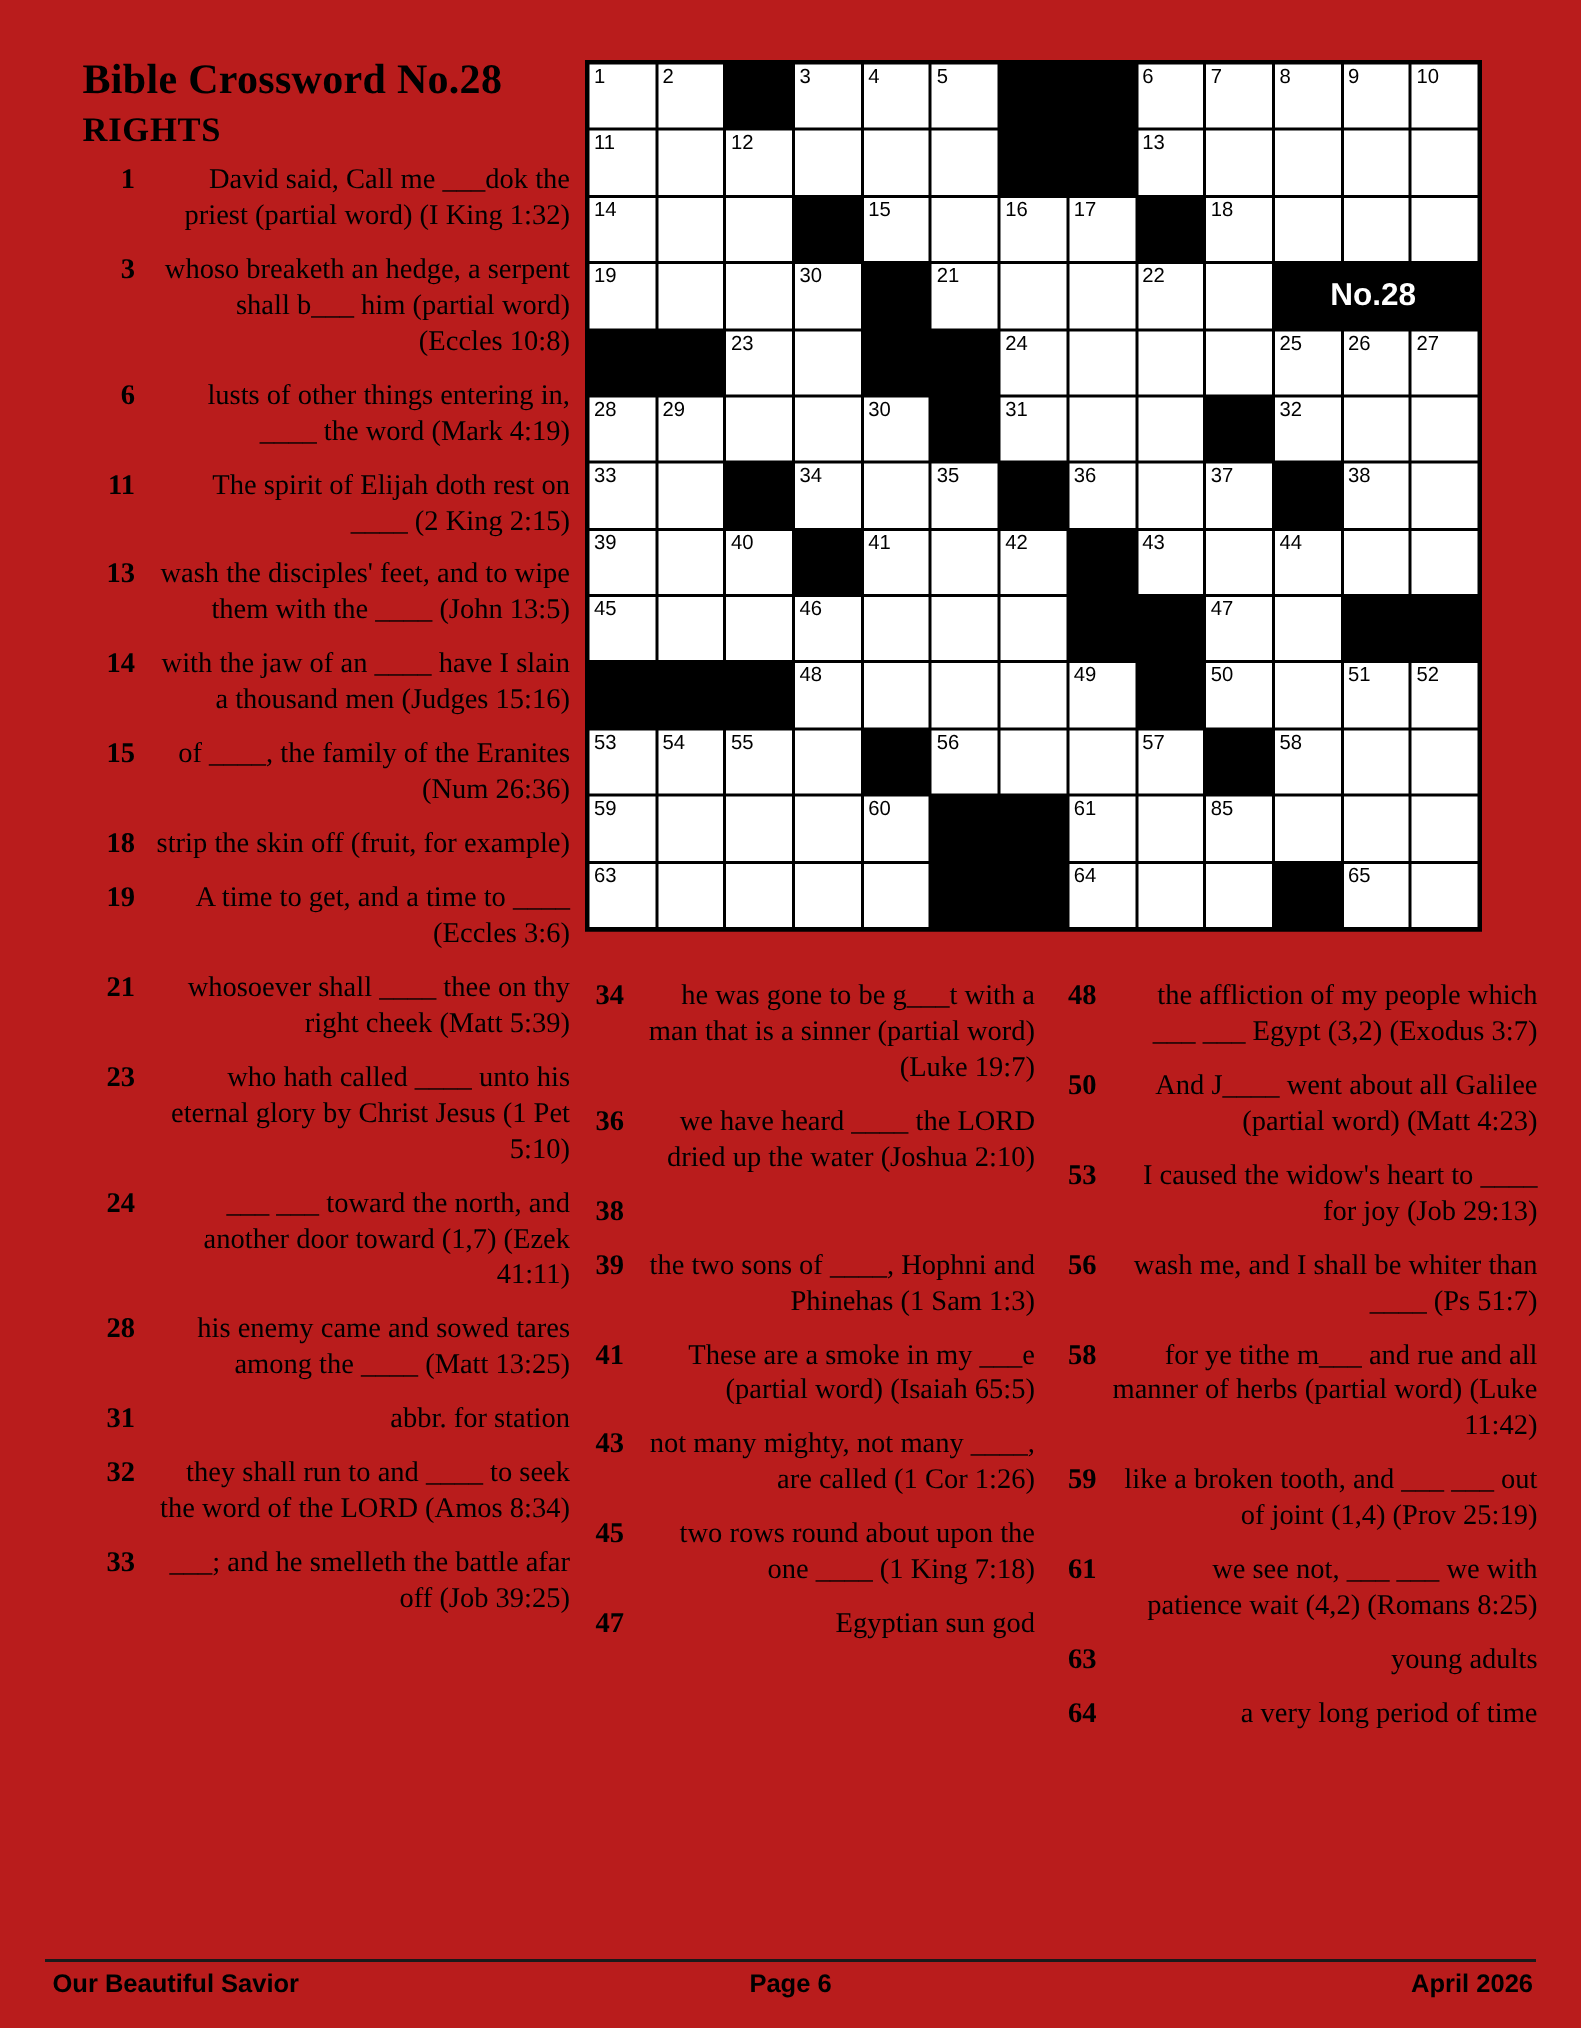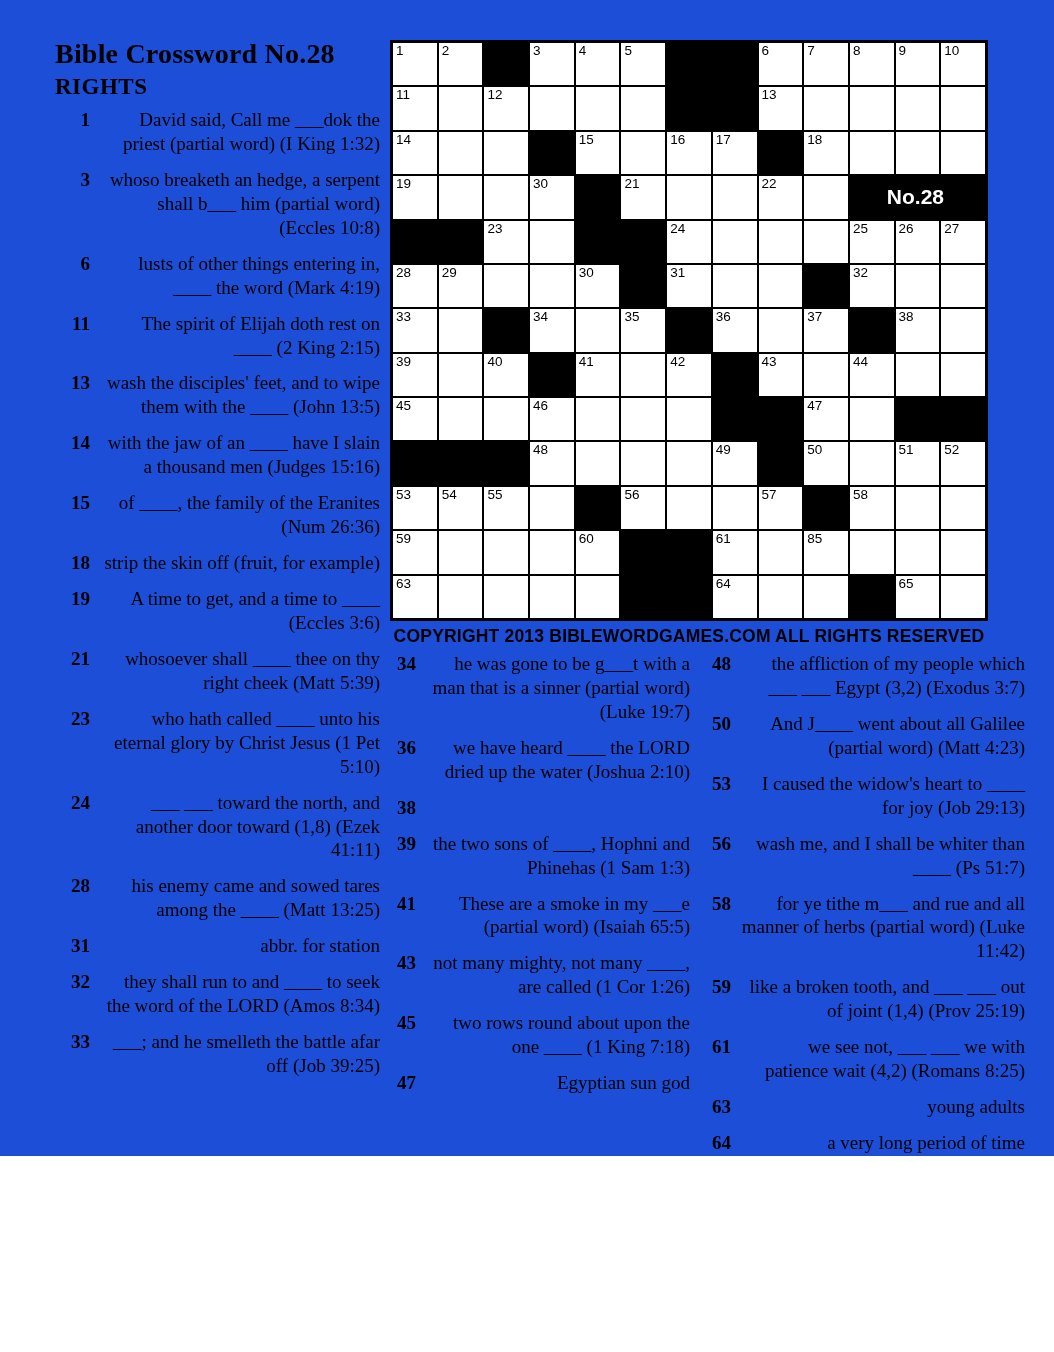--- a/index.html
+++ b/index.html
@@ -1,17 +1,17 @@
 <!DOCTYPE html>
 <html><head>
 <meta charset="utf-8">
 <style>
   * { margin:0; padding:0; box-sizing:border-box; }
   html,body { width:1054px; height:1352px; background:#fff; color:#000; font-family:"Liberation Serif", serif; }
-  #page { position:relative; width:1054px; height:1156px; background:#1d4ed8; overflow:hidden; }
+  #page { position:relative; width:1054px; height:1352px; background:#b91c1c; overflow:hidden; }
 
   .title { position:absolute; left:55px; top:38px; font-size:28px; font-weight:bold; font-family:"Liberation Serif", serif; letter-spacing:0.2px; }
   .across-label { position:absolute; left:55px; top:74px; font-size:23px; font-weight:bold; letter-spacing:0.5px; }
 
   .clue-col { position:absolute; display:flex; flex-direction:column; }
   #clues-left   { left:62px;  top:108px; width:318px; }
   #clues-middle { left:388px; top:652px; width:302px; }
   #clues-right  { left:703px; top:652px; width:322px; }
 
   .clue { display:flex; gap:10px; margin-bottom:12px; font-size:19px; line-height:1.26; }
@@ -85,21 +85,21 @@
       <div class="clue">
         <span class="num">21</span>
         <span class="txt">whosoever shall ____ thee on thy right cheek (Matt 5:39)</span>
       </div>
       <div class="clue">
         <span class="num">23</span>
         <span class="txt">who hath called ____ unto his eternal glory by Christ Jesus (1 Pet 5:10)</span>
       </div>
       <div class="clue">
         <span class="num">24</span>
-        <span class="txt">___ ___ toward the north, and another door toward (1,8) (Ezek 41:11)</span>
+        <span class="txt">___ ___ toward the north, and another door toward (1,7) (Ezek 41:11)</span>
       </div>
       <div class="clue">
         <span class="num">28</span>
         <span class="txt">his enemy came and sowed tares among the ____ (Matt 13:25)</span>
       </div>
       <div class="clue">
         <span class="num">31</span>
         <span class="txt">abbr. for station</span>
       </div>
       <div class="clue">
@@ -409,21 +409,20 @@
       </div>
       <div class="cell"></div>
       <div class="cell"></div>
       <div class="cell black"></div>
       <div class="cell">
         <span class="cnum">65</span>
       </div>
       <div class="cell"></div>
     </div>
 
-  <div class="copyright">COPYRIGHT 2013 BIBLEWORDGAMES.COM ALL RIGHTS RESERVED</div>
 
   <div id="clues-middle" class="clue-col">
       <div class="clue">
         <span class="num">34</span>
         <span class="txt">he was gone to be g___t with a man that is a sinner (partial word) (Luke 19:7)</span>
       </div>
       <div class="clue">
         <span class="num">36</span>
         <span class="txt">we have heard ____ the LORD dried up the water (Joshua 2:10)</span>
       </div>

